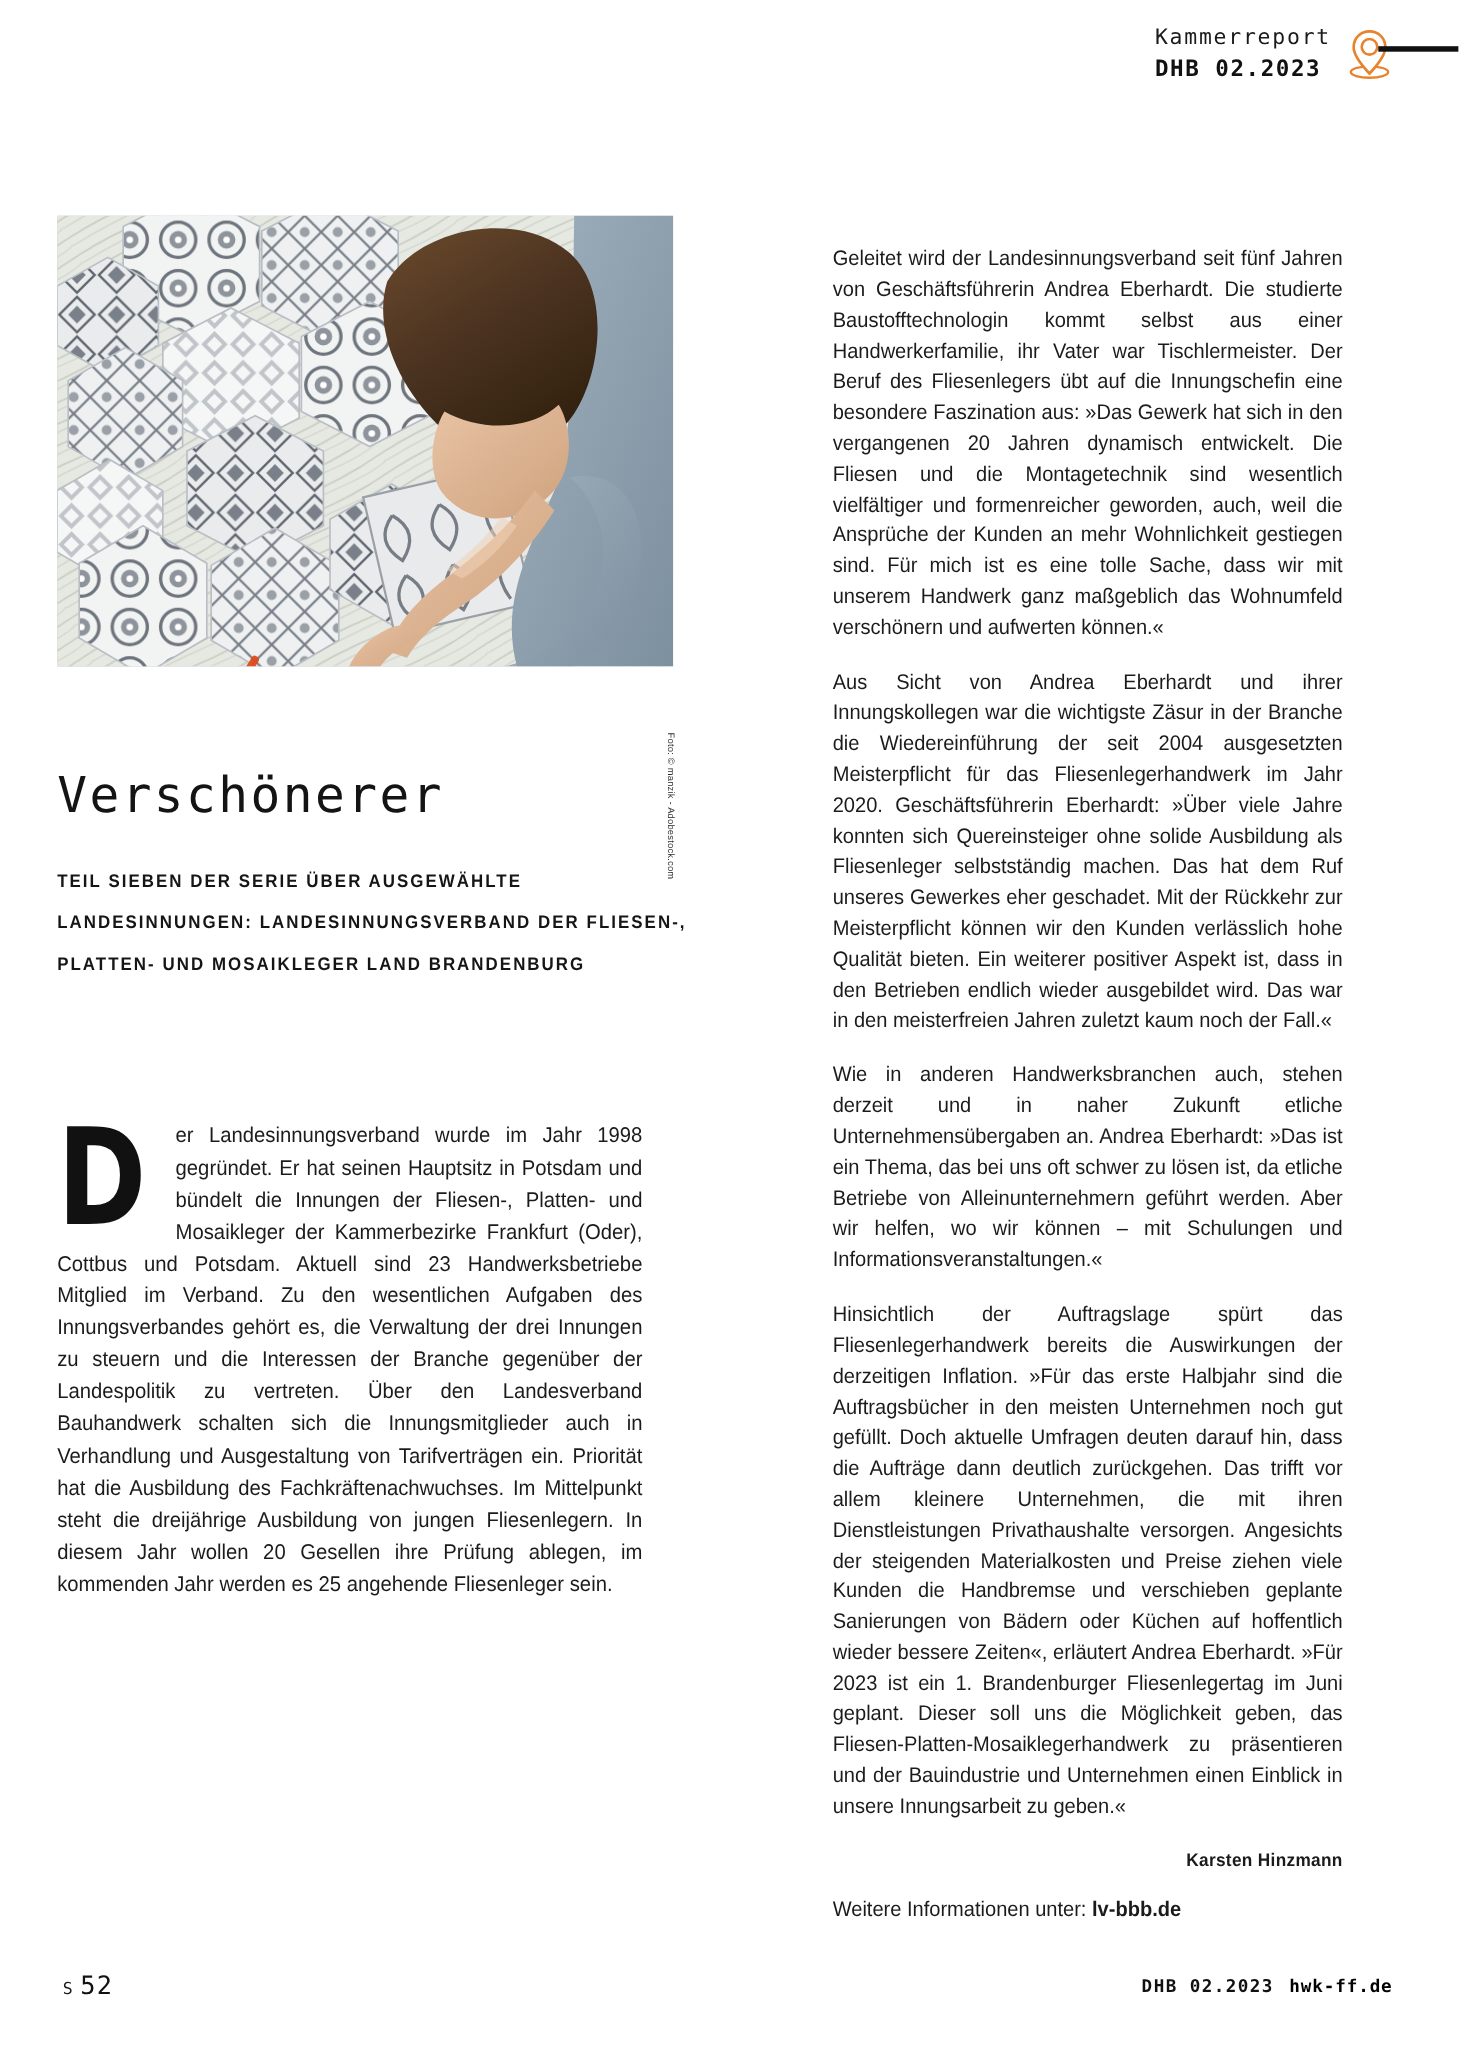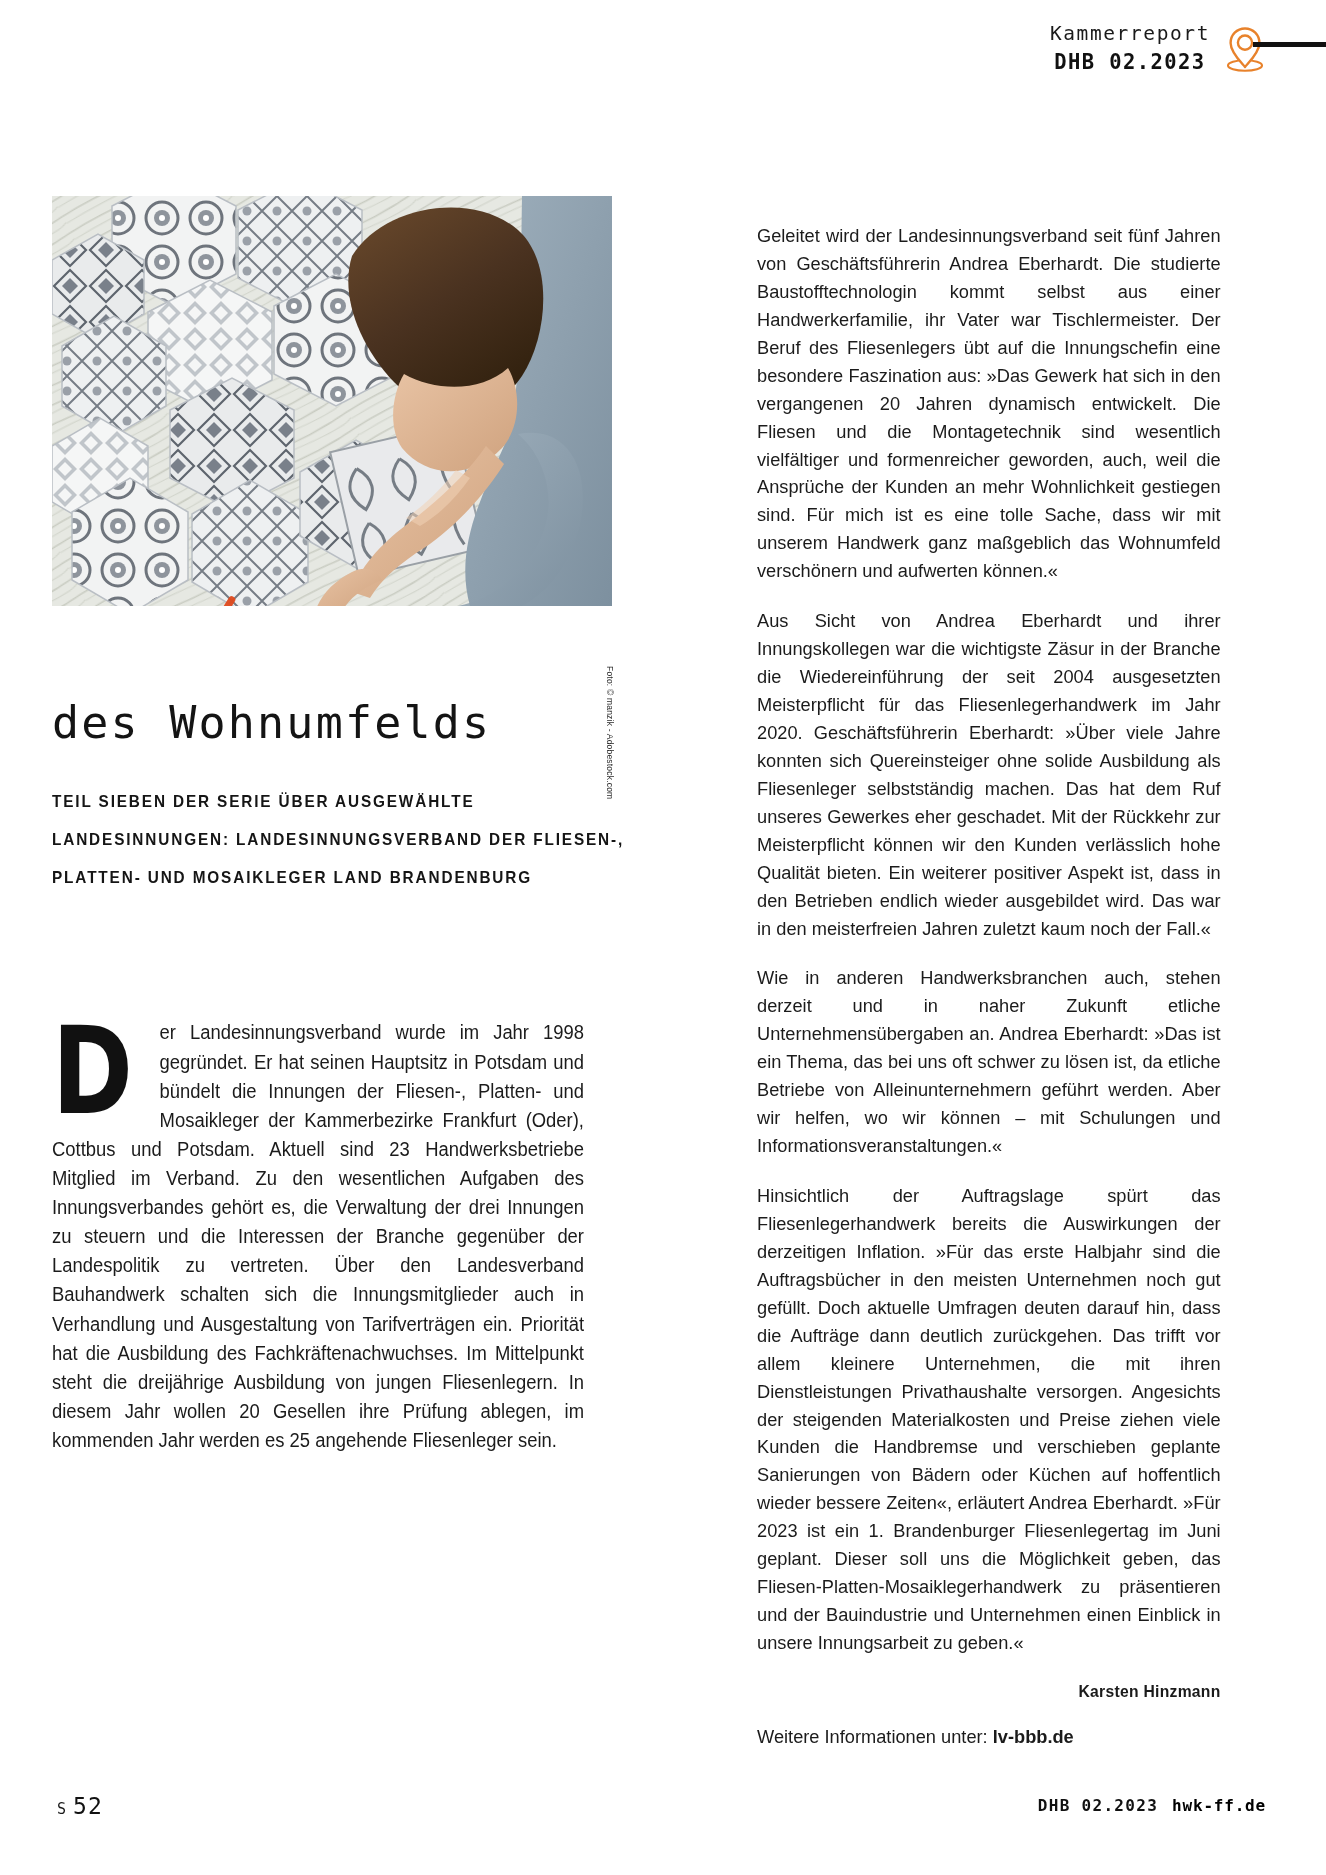--- a/index.html
+++ b/index.html
@@ -25,21 +25,21 @@
     height: 100px;
   }
   .header-inner {
     position: absolute;
     right: 60px;
     top: 22px;
     display: flex;
     align-items: flex-start;
   }
   .header-text {
-    text-align: center;
+    text-align: left;
     padding-right: 10px;
   }
   .kammerreport {
     font-family: "DejaVu Sans Mono", monospace;
     font-size: 19.5px;
     letter-spacing: 1.6px;
     color: #1a1a1a;
     line-height: 1.25;
     white-space: nowrap;
   }
@@ -343,21 +343,21 @@
         <path d="M418 282 C404 302 388 318 368 330 L354 322 C374 308 390 292 404 274 Z" fill="#f0d2b6" opacity="0.55"></path>
 
         <rect width="560" height="410" fill="none"></rect>
       </g>
     </svg>
   </div>
 
   <div class="photo-credit">Foto: © manzik - Adobestock.com</div>
 
   <h1 class="headline">
-    <span class="hl-line">des Wohnumfelds</span>
+    <span class="hl-line">Verschönerer</span>
   </h1>
 
   <div class="subhead">
     <span class="sh-line">TEIL SIEBEN DER SERIE ÜBER AUSGEWÄHLTE</span>
     <span class="sh-line">LANDESINNUNGEN: LANDESINNUNGSVERBAND DER FLIESEN-,</span>
     <span class="sh-line">PLATTEN- UND MOSAIKLEGER LAND BRANDENBURG</span>
   </div>
 
   <div class="lead-block">
     <span class="dropcap">D</span>

